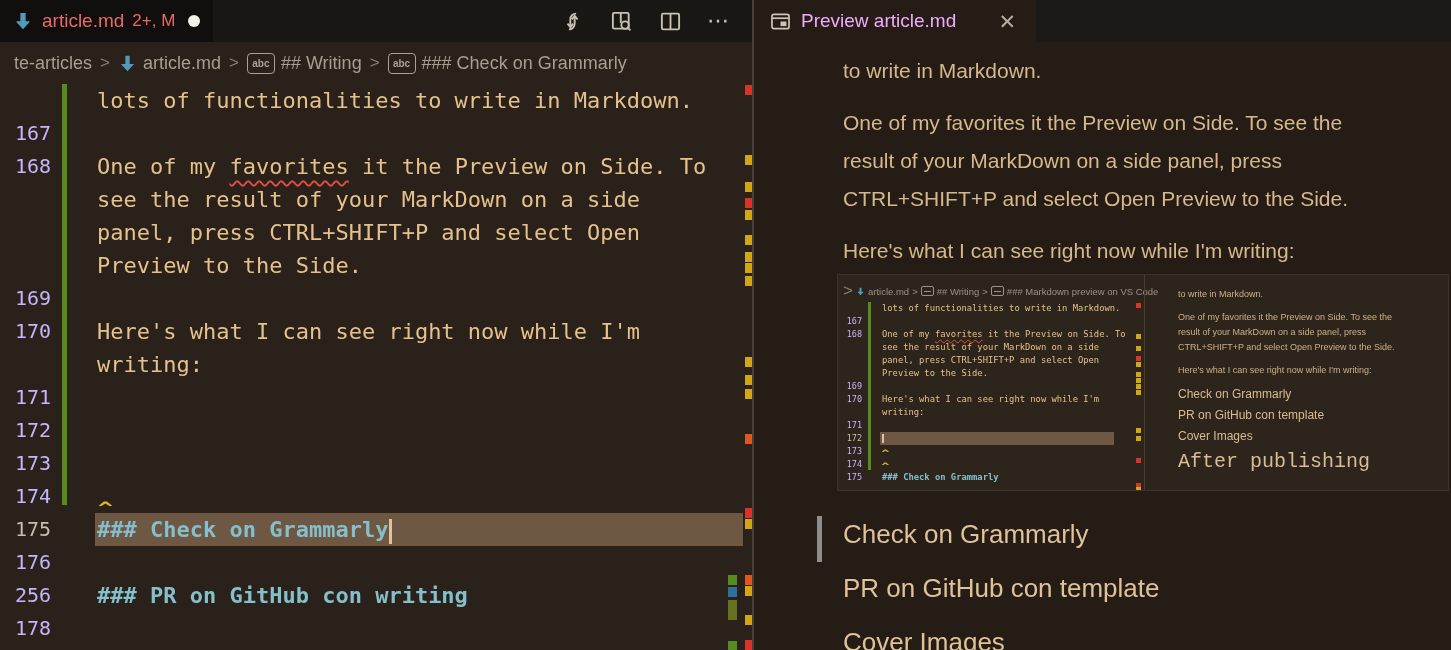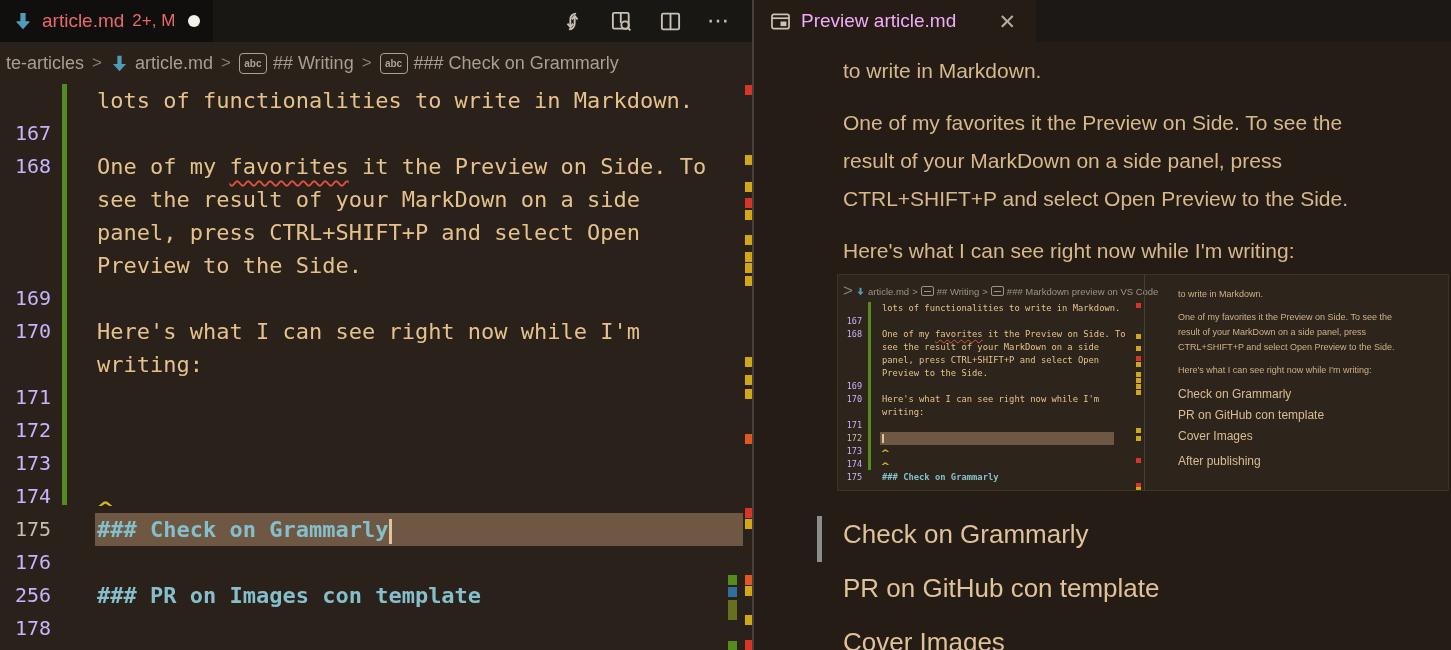--- a/index.html
+++ b/index.html
@@ -11,21 +11,21 @@
   .tab-active-editor{display:flex;align-items:center;height:42px;padding:0 13px;background:#100f0d;cursor:default;}
   .tab-md-icon{margin-right:9px;display:flex;}
   .tab-label{font-size:19px;color:#e8696b;}
   .tab-badge{font-size:17px;color:#e8696b;margin-left:8px;}
   .dirty-dot{width:12px;height:12px;border-radius:50%;background:#f4f1ea;margin-left:13px;}
   .editor-actions{margin-left:auto;display:flex;align-items:center;gap:25px;padding-right:22px;}
   .icon-btn{width:24px;height:24px;display:flex;align-items:center;justify-content:center;color:#c8c1b4;}
   .icon-btn svg{stroke:#c8c1b4;fill:none;stroke-width:1.3;}
   .dots{font-size:22px;color:#c8c1b4;letter-spacing:1px;line-height:10px;}
 
-  .breadcrumbs{position:absolute;top:42px;left:0;width:752px;height:42px;background:#2a211a;display:flex;align-items:center;padding-left:6px;font-size:18px;color:#a89f92;white-space:nowrap;}
+  .breadcrumbs{position:absolute;top:42px;left:0;width:752px;height:42px;background:#2a211a;display:flex;align-items:center;padding-left:14px;font-size:18px;color:#a89f92;white-space:nowrap;}
   .bc-sep{color:#8a8174;margin:0 8px;font-size:17px;}
   .bc-item{display:flex;align-items:center;gap:6px;}
   .abc-box{display:inline-flex;align-items:center;justify-content:center;width:26px;height:19px;border:1.5px solid #aaa295;border-radius:4px;font-size:10px;font-weight:bold;color:#aaa295;}
   .md-arrow svg{display:block;}
 
   .editor-body{position:absolute;top:84px;left:0;width:752px;height:566px;background:#2a211a;overflow:hidden;font-family:"DejaVu Sans Mono",monospace;}
   .mod-bar{position:absolute;left:62px;top:0;width:5px;height:421px;background:#568c1e;z-index:3;}
   .row{position:relative;height:33px;line-height:33px;white-space:pre;}
   .row .ln{position:absolute;left:0;top:0;width:51px;text-align:right;color:#c4b5fd;font-size:20px;}
   .row.current .ln{color:#c6beae;}
@@ -72,21 +72,21 @@
   .mini-lines .cursor{width:2px;height:9px;margin-left:0;}
   .mini-lines .sp{text-decoration-thickness:1px;text-underline-offset:2px;}
   .mini-lines .wm{font-size:8px;top:2px;left:1px;}
   .mini-lines .hd{font-weight:bold;}
   .mini-ruler{position:absolute;left:298px;top:0;width:6px;height:215px;z-index:4;}
   .mini-ruler .mark{width:5px;height:5px;left:0;}
   .mini-sash{position:absolute;left:306px;top:0;width:1px;height:215px;background:#453e35;}
   .mini-preview{position:absolute;left:340px;top:12px;width:262px;color:#cdb189;}
   .mini-preview p{margin:0 0 8px 0;font-size:9px;line-height:15px;white-space:pre-line;}
   .mini-h3{font-size:12px;line-height:16px;margin:5px 0;font-weight:500;color:#d8bc94;}
-  .mini-h2{font-size:12px;line-height:21px;margin:7px 0 5px 0;font-weight:500;color:#d8bc94;}
+  .mini-h2{font-size:20px;line-height:21px;margin:7px 0 5px 0;font-weight:500;color:#d8bc94;font-family:Liberation Mono, monospace;}
 </style>
 </head>
 <body>
 
 <div class="window">
 
   <div class="editor-pane">
 
     <div class="strip">
       <div class="tab-active-editor">
@@ -163,21 +163,21 @@
           <div class="row"><span class="ln"></span><span class="code"><span class="txt">Preview to the Side.</span></span></div>
           <div class="row"><span class="ln">169</span><span class="code"></span></div>
           <div class="row"><span class="ln">170</span><span class="code"><span class="txt">Here's what I can see right now while I'm</span></span></div>
           <div class="row"><span class="ln"></span><span class="code"><span class="txt">writing:</span></span></div>
           <div class="row"><span class="ln">171</span><span class="code"></span></div>
           <div class="row"><span class="ln">172</span></div>
           <div class="row"><span class="ln">173</span><span class="code"></span></div>
           <div class="row"><span class="ln">174</span><span class="code"><span class="wm">^</span></span></div>
           <div class="row current"><div class="band"></div><span class="ln">175</span><span class="code"><span class="hd">### Check on Grammarly</span><span class="cursor"></span></span></div>
           <div class="row"><span class="ln">176</span><span class="code"></span></div>
-          <div class="row"><span class="ln">256</span><span class="code"><span class="hd">### PR on Images con template</span></span></div>
+          <div class="row"><span class="ln">256</span><span class="code"><span class="hd">### PR on GitHub con writing</span></span></div>
           <div class="row"><span class="ln">178</span><span class="code"></span></div>
           <div class="row"><span class="ln">179</span><span class="code"><span class="hd">### Cover Images</span></span></div>
         </div>
       <div class="ruler" id="ruler">
           <div class="mark right err" style="top: 1px;"></div>
           <div class="mark right warn" style="top: 71px;"></div>
           <div class="mark right warn" style="top: 98px;"></div>
           <div class="mark right err" style="top: 114px;"></div>
           <div class="mark right warn" style="top: 126px;"></div>
           <div class="mark right warn" style="top: 151px;"></div>

